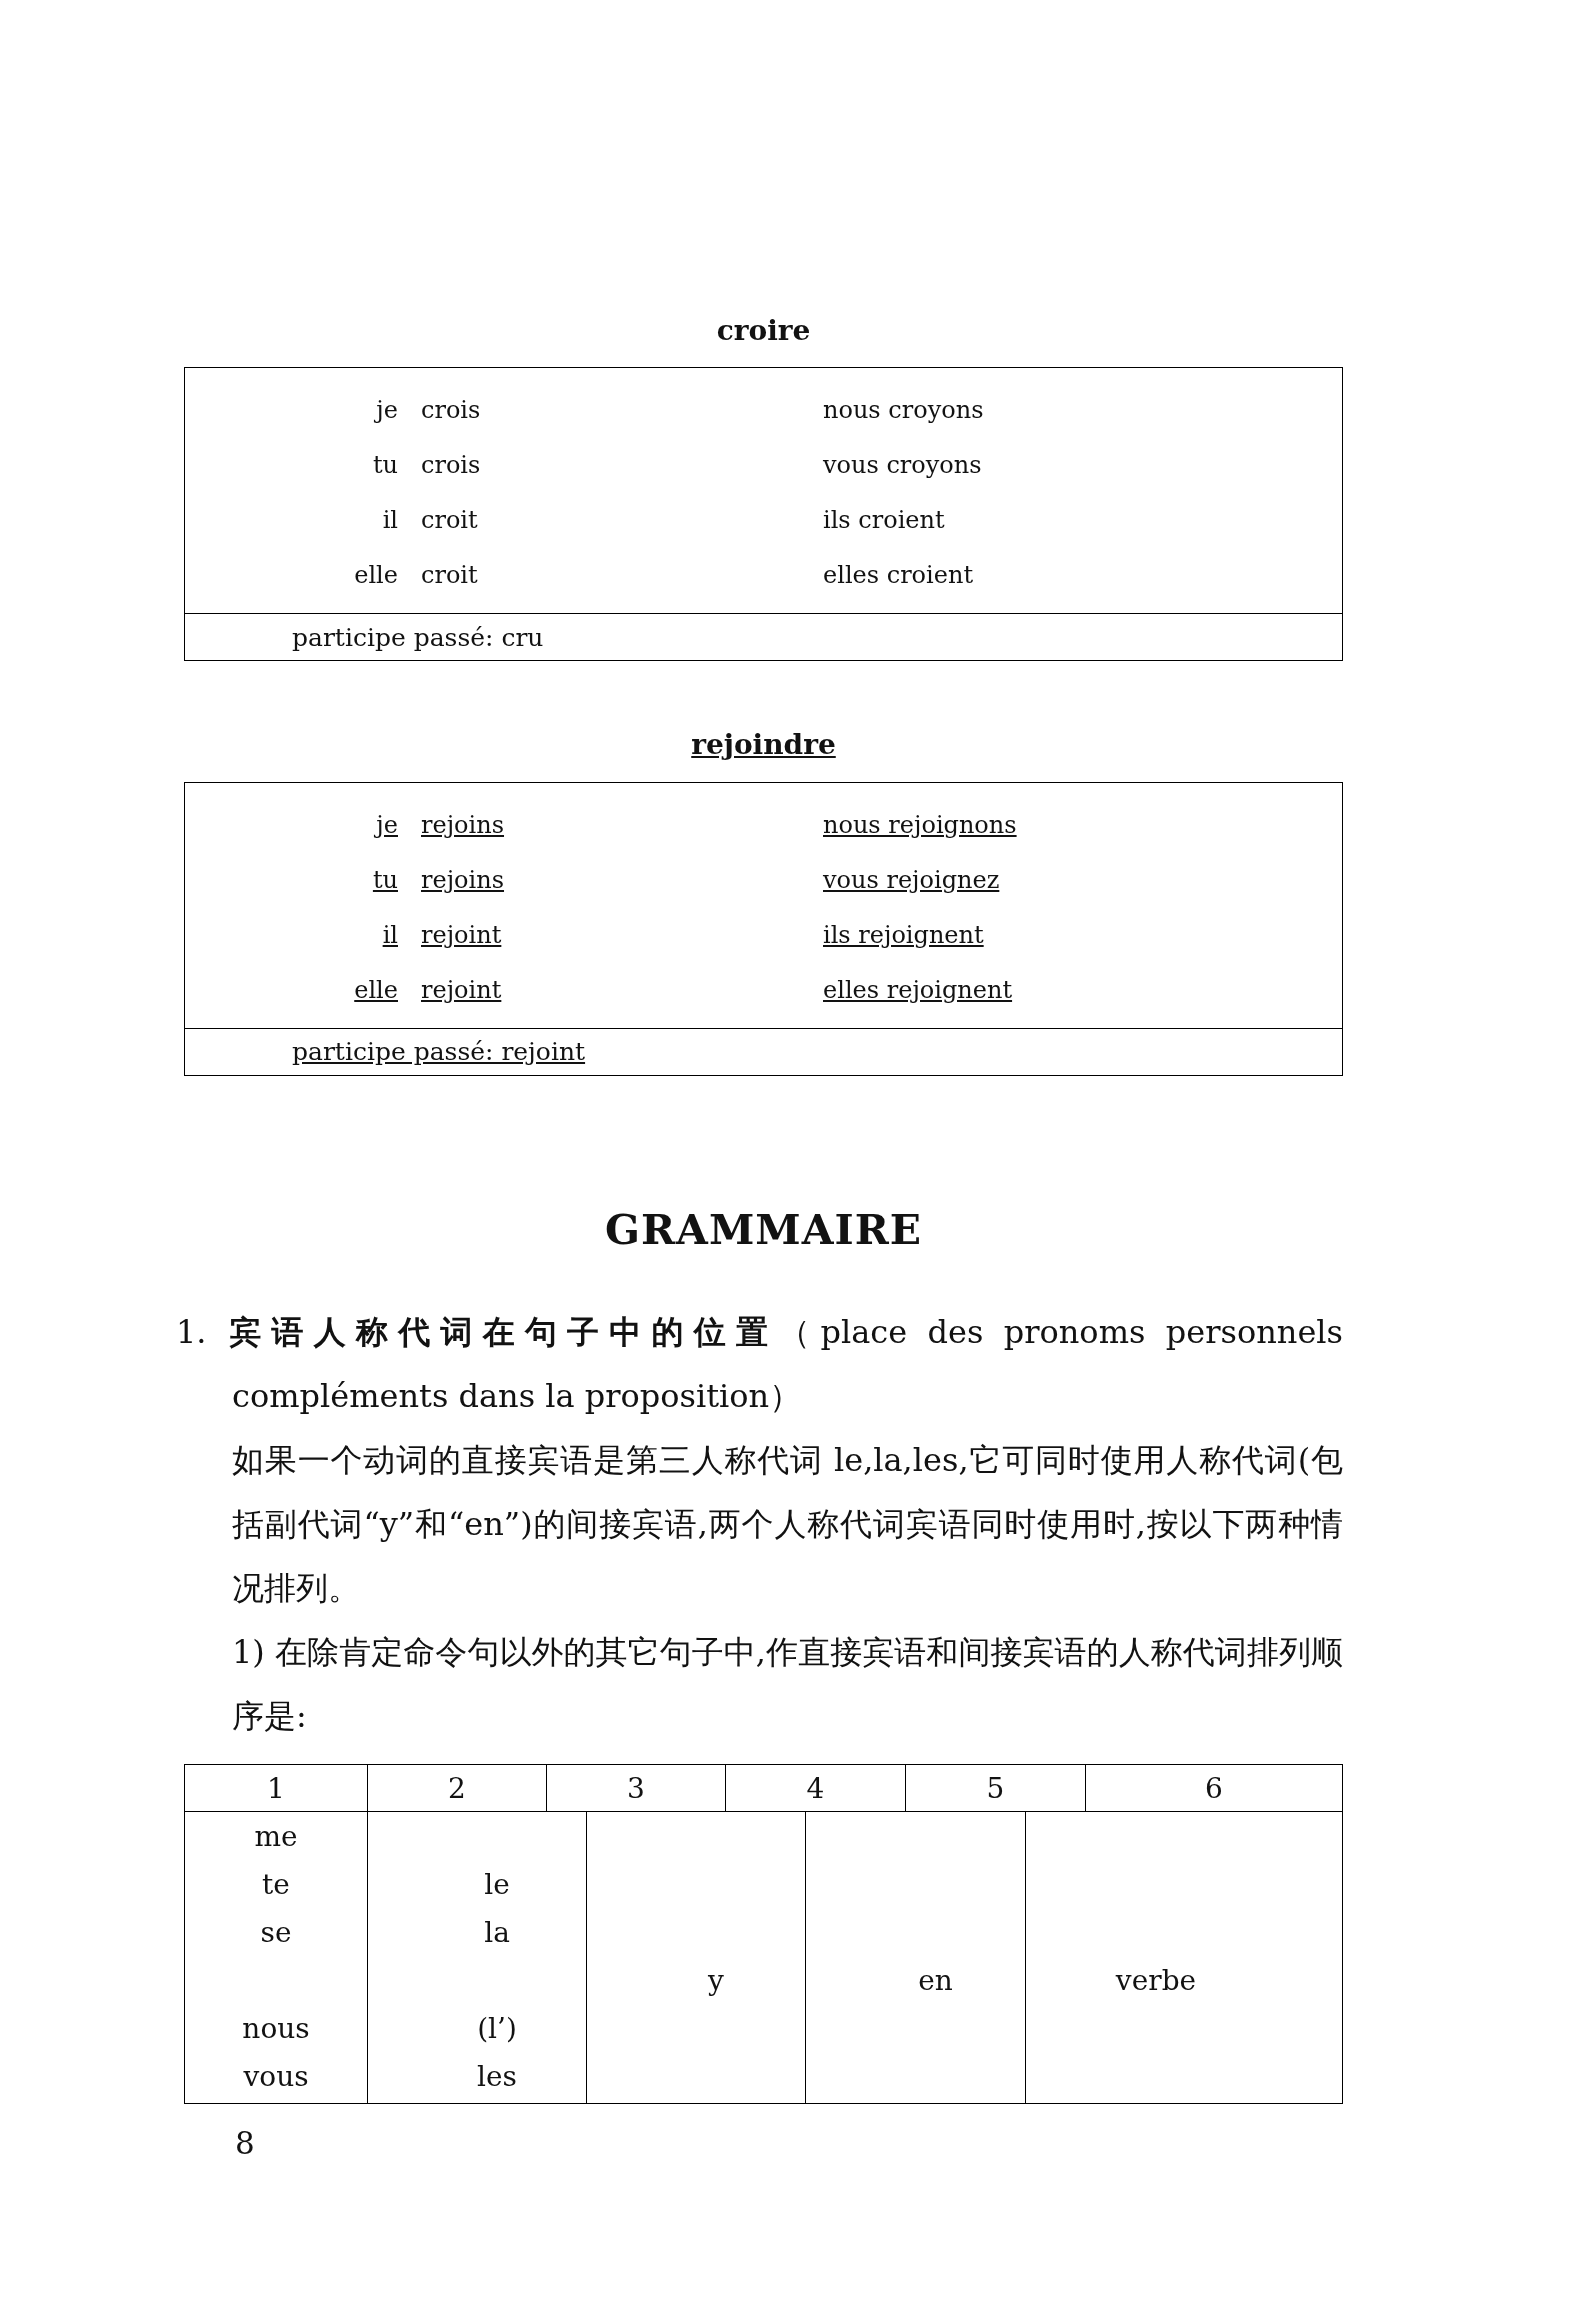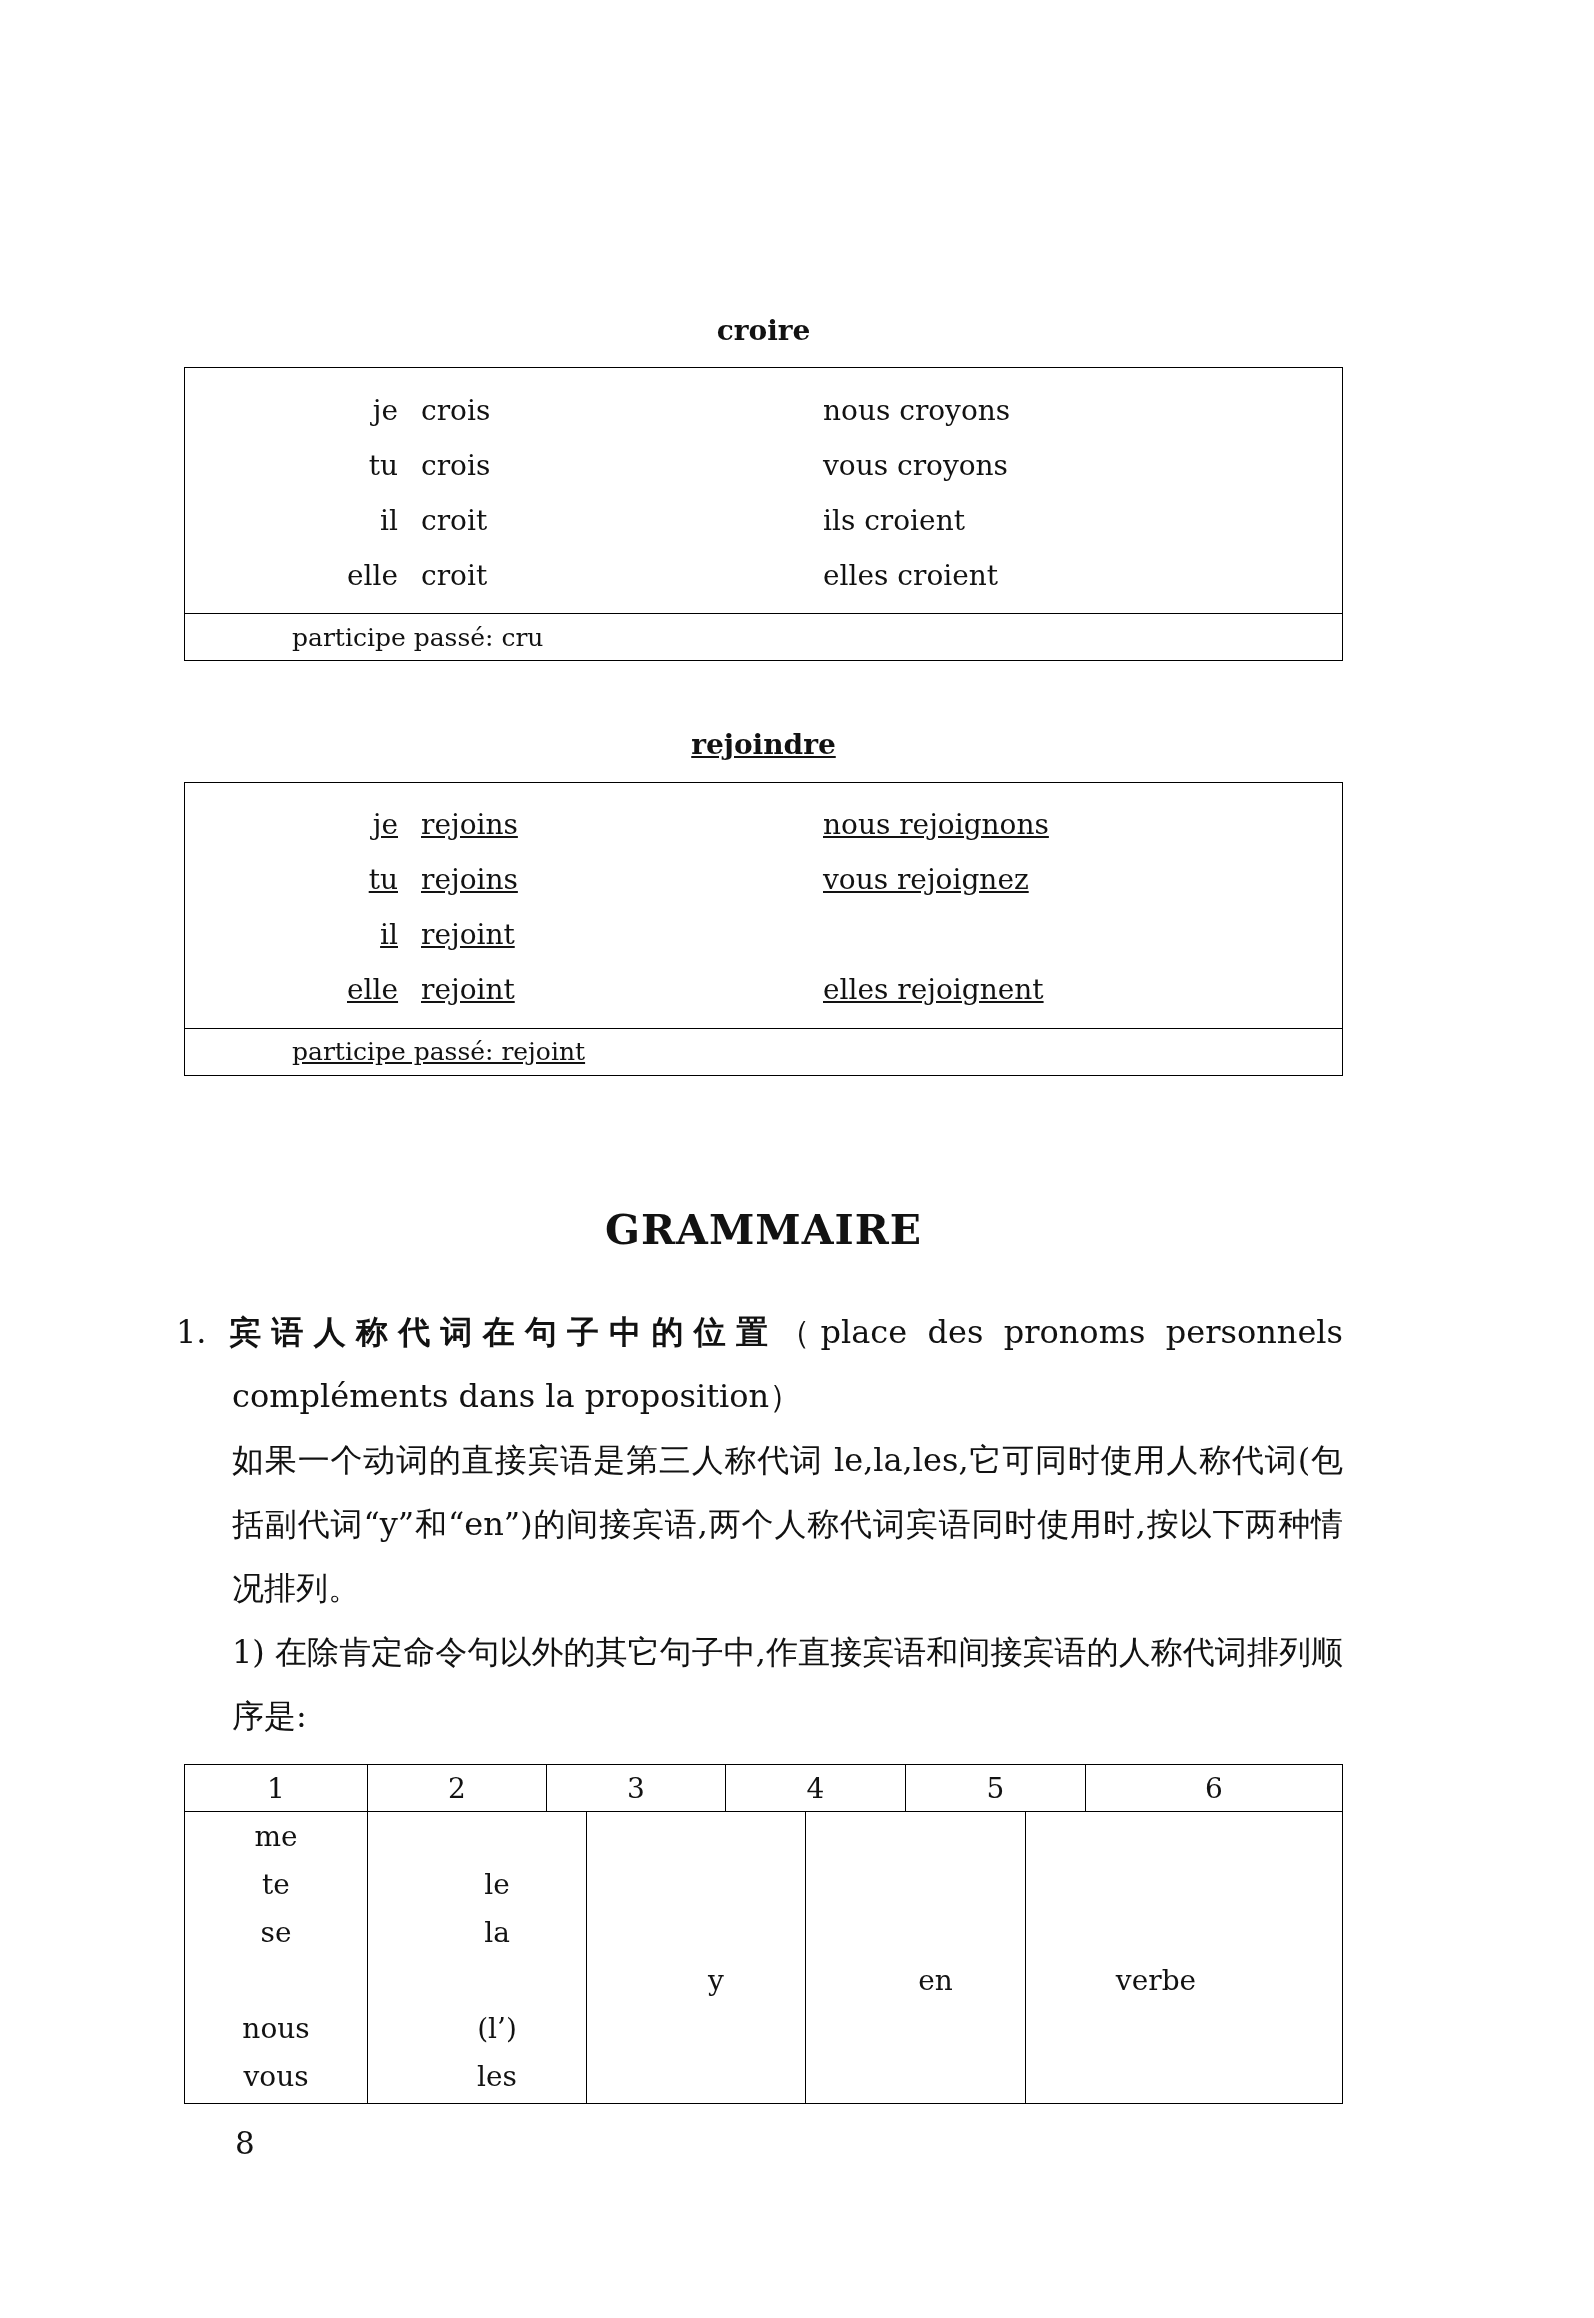--- a/index.html
+++ b/index.html
@@ -36,21 +36,21 @@
     margin-bottom: 0;
   }
   .conj-rows {
     padding: 14.5px 0 10.7px 162px;
   }
   .conj-row {
     display: grid;
     grid-template-columns: 74px 402px 1fr;
     height: 55px;
     align-items: center;
-    font-size: 28px;
+    font-size: 24px;
   }
   .conj-pronoun {
     text-align: right;
     padding-right: 23px;
   }
   .pp-row {
     border-top: 1.9px solid #000;
     height: 46px;
     display: flex;
     align-items: center;
@@ -174,20 +174,21 @@
           <span class="conj-plural">nous rejoignons</span>
         </div>
         <div class="conj-row">
           <span class="conj-pronoun">tu</span>
           <span class="conj-form">rejoins</span>
           <span class="conj-plural">vous rejoignez</span>
         </div>
         <div class="conj-row">
           <span class="conj-pronoun">il</span>
           <span class="conj-form">rejoint</span>
+          <span class="conj-plural">ils rejoignent</span>
         </div>
         <div class="conj-row">
           <span class="conj-pronoun">elle</span>
           <span class="conj-form">rejoint</span>
           <span class="conj-plural">elles rejoignent</span>
         </div>
       </div>
       <div class="pp-row">participe passé: rejoint</div>
     </div>
   </div>

